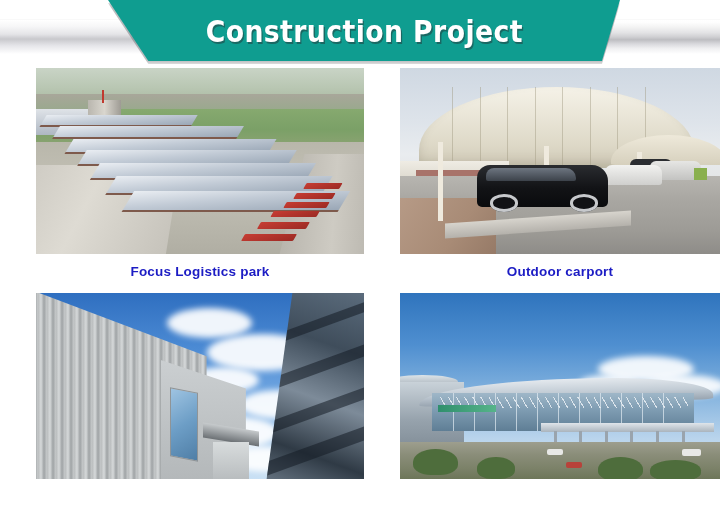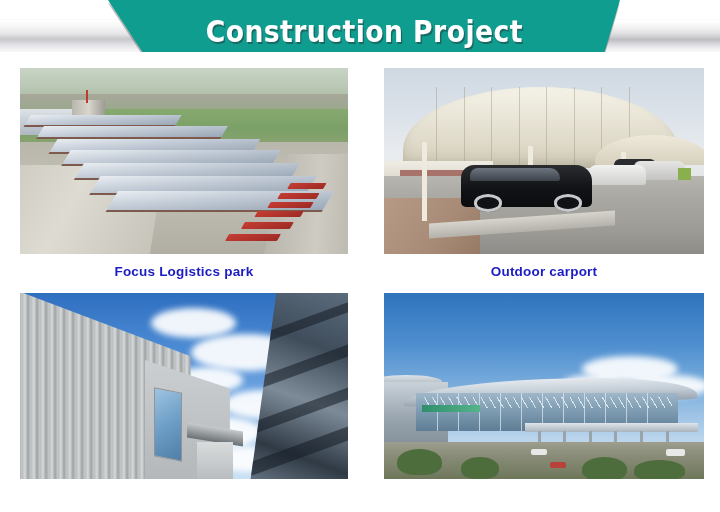--- a/index.html
+++ b/index.html
@@ -12,21 +12,21 @@
     height: 512px;
     overflow: hidden;
     font-family: "Liberation Sans", sans-serif;
     position: relative;
   }
 
   
   .header {
     position: relative;
     width: 720px;
-    height: 52px;
+    height: 68px;
     overflow: hidden;
     background: #ffffff;
   }
 
   
   .ribbon {
     position: absolute;
     left: 0;
     top: 20px;
     width: 720px;
@@ -118,21 +118,21 @@
   
   .gallery {
     position: absolute;
     left: 0;
     top: 68px;
     width: 720px;
     height: 444px;
     display: grid;
     grid-template-columns: 348px 12px 348px;
     grid-template-rows: 217px 8px 217px;
-    padding-left: 10px;
+    padding-left: 26px;
     box-sizing: border-box;
     border-radius: 30px;
   }
   .cell {
     position: relative;
     overflow: hidden;
   }
   .photo {
     position: relative;
     width: 328px;

